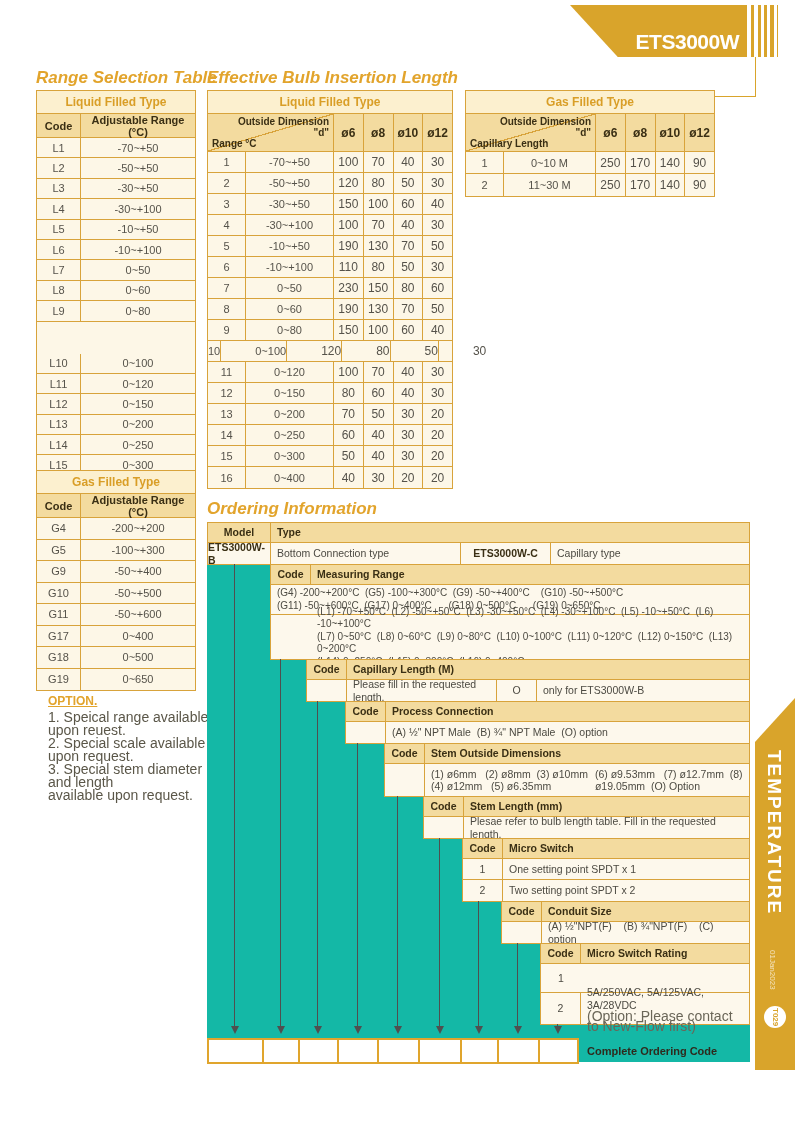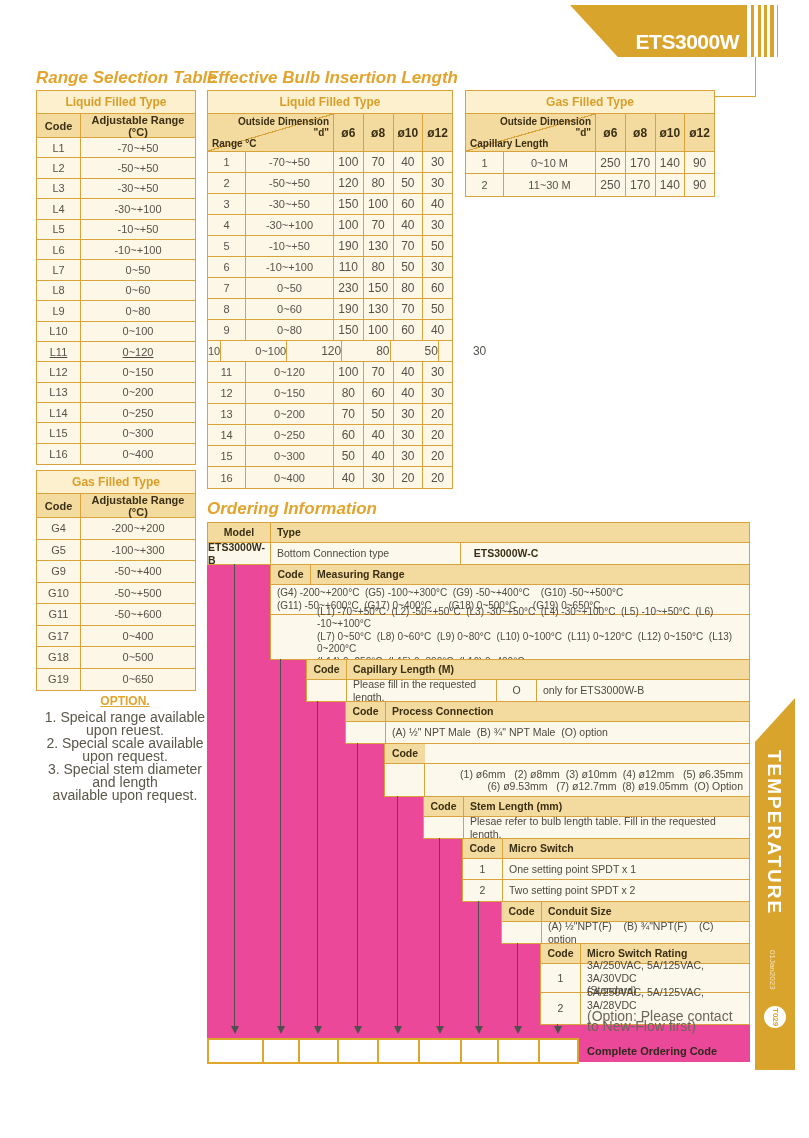--- a/index.html
+++ b/index.html
@@ -26,25 +26,25 @@
         font-size:11px;color:#55524a;text-align:center;box-sizing:border-box;}
   .cell:last-child{border-right:none;}
   .t-row.head .cell{font-weight:bold;color:#3a2f14;}
   .rt .c0{width:44px;} .rt .c1{flex:1;}
   .bt .c0{width:38px;} .bt-l .c1{width:88px;} .bt-g .c1{width:92px;} .bt .phi{flex:1;font-size:12px;}
   .diag{position:relative;border-right:1px solid #d8a33b;box-sizing:border-box;
         background-image:linear-gradient(to bottom right,transparent calc(50% - 0.6px),#d8a33b calc(50% - 0.6px),#d8a33b calc(50% + 0.6px),transparent calc(50% + 0.6px));}
   .diag-top{position:absolute;top:2px;right:4px;text-align:right;font-weight:bold;font-size:10px;line-height:11px;color:#3a2f14;white-space:pre-line;}
   .diag-bot{position:absolute;bottom:2px;left:4px;font-weight:bold;font-size:10px;color:#3a2f14;}
   
-  .option{position:absolute;left:40px;top:694px;width:170px;text-align:center;}
+  .option{position:absolute;left:48px;top:694px;width:170px;}
   .option .ttl{color:#e2a42c;font-weight:bold;font-size:12px;text-decoration:underline;margin-bottom:3px;}
   .option .note{font-size:14px;line-height:13px;color:#5a5648;white-space:pre-line;}
   
-  .order-region{position:absolute;left:207px;top:522px;width:543px;height:540px;background:#ec4899;}
+  .order-region{position:absolute;left:207px;top:522px;width:543px;height:540px;background:#14b8a6;}
   .otbl{position:absolute;border:1px solid #d8a33b;background:#fdf8ec;box-sizing:border-box;}
   .o-row{display:flex;border-bottom:1px solid #d8a33b;box-sizing:border-box;}
   .o-row:last-child{border-bottom:none;}
   .o-cell{display:flex;align-items:center;border-right:1px solid #d8a33b;font-size:10.5px;color:#4c4a42;
           padding:0 6px;box-sizing:border-box;white-space:pre-wrap;line-height:12.5px;}
   .o-cell:last-child{border-right:none;}
   .o-cell.ctr{justify-content:center;padding:0;}
   .o-cell.hd{background:#f3db9f;font-weight:bold;color:#3a2f14;}
   .o-cell.bold{font-weight:bold;color:#3a2f14;}
   .o-cell .tiny{font-size:14px;line-height:10px;color:#6a6658;}
@@ -114,25 +114,25 @@
         <div class="cell c1">0~50</div>
       </div>
       <div class="t-row" style="height: 20.4px;">
         <div class="cell c0">L8</div>
         <div class="cell c1">0~60</div>
       </div>
       <div class="t-row" style="height: 20.4px;">
         <div class="cell c0">L9</div>
         <div class="cell c1">0~80</div>
       </div>
-      <div class="t-row" style="height: 20.4px;">
+      <div class="t-row" style="height: 20.4px; margin-top: 32px;">
         <div class="cell c0">L10</div>
         <div class="cell c1">0~100</div>
       </div>
-      <div class="t-row" style="height: 20.4px; text-decoration: underline;">
+      <div class="t-row" style="height: 20.4px;">
         <div class="cell c0">L11</div>
         <div class="cell c1">0~120</div>
       </div>
       <div class="t-row" style="height: 20.4px;">
         <div class="cell c0">L12</div>
         <div class="cell c1">0~150</div>
       </div>
       <div class="t-row" style="height: 20.4px;">
         <div class="cell c0">L13</div>
         <div class="cell c1">0~200</div>
@@ -376,20 +376,21 @@
   <div id="order-region" class="order-region">
       <div class="otbl" style="left: 0px; top: 0px; width: 543px;">
         <div class="o-row" style="height: 20px;">
           <div class="o-cell hd ctr" style="width: 63px;">Model</div>
           <div class="o-cell hd" style="flex: 1 1 0%;">Type</div>
         </div>
         <div class="o-row" style="height: 21px;">
           <div class="o-cell bold ctr" style="width: 63px;">ETS3000W-B</div>
           <div class="o-cell" style="width: 190px;">Bottom Connection type</div>
           <div class="o-cell bold ctr" style="width: 90px;">ETS3000W-C</div>
+          <div class="o-cell" style="flex: 1 1 0%;">Capillary type</div>
         </div>
       </div>
       <div class="otbl" style="left: 63px; top: 42px; width: 480px;">
         <div class="o-row" style="height: 20px;">
           <div class="o-cell hd ctr" style="width: 40px;">Code</div>
           <div class="o-cell hd" style="flex: 1 1 0%;">Measuring Range</div>
         </div>
         <div class="o-row" style="height: 30px;">
           <div class="o-cell" style="flex: 1 1 0%; font-size: 10px;">(G4) -200~+200°C  (G5) -100~+300°C  (G9) -50~+400°C    (G10) -50~+500°C
 (G11) -50~+600°C  (G17) 0~400°C      (G18) 0~500°C      (G19) 0~650°C</div>
@@ -418,24 +419,25 @@
           <div class="o-cell hd" style="flex: 1 1 0%;">Process Connection</div>
         </div>
         <div class="o-row" style="height: 21px;">
           <div class="o-cell ctr" style="width: 40px;"></div>
           <div class="o-cell" style="flex: 1 1 0%;">(A) ½" NPT Male  (B) ¾" NPT Male  (O) option</div>
         </div>
       </div>
       <div class="otbl" style="left: 177px; top: 221px; width: 366px;">
         <div class="o-row" style="height: 20px;">
           <div class="o-cell hd ctr" style="width: 40px;">Code</div>
+          <div class="o-cell hd" style="flex: 1 1 0%;">Stem Outside Dimensions</div>
         </div>
         <div class="o-row" style="height: 32px;">
           <div class="o-cell ctr" style="width: 40px;"></div>
-          <div class="o-cell" style="flex: 1 1 0%; flex-direction: column; align-items: flex-end; justify-content: center;"><div>(1) ø6mm   (2) ø8mm  (3) ø10mm  (4) ø12mm   (5) ø6.35mm</div><div>(6) ø9.53mm   (7) ø12.7mm  (8) ø19.05mm  (O) Option</div></div>
+          <div class="o-cell" style="flex: 1 1 0%; flex-direction: row; align-items: center; justify-content: center;"><div>(1) ø6mm   (2) ø8mm  (3) ø10mm  (4) ø12mm   (5) ø6.35mm</div><div>(6) ø9.53mm   (7) ø12.7mm  (8) ø19.05mm  (O) Option</div></div>
         </div>
       </div>
       <div class="otbl" style="left: 216px; top: 274px; width: 327px;">
         <div class="o-row" style="height: 20px;">
           <div class="o-cell hd ctr" style="width: 40px;">Code</div>
           <div class="o-cell hd" style="flex: 1 1 0%;">Stem Length (mm)</div>
         </div>
         <div class="o-row" style="height: 21px;">
           <div class="o-cell ctr" style="width: 40px;"></div>
           <div class="o-cell" style="flex: 1 1 0%;">Plesae refer to bulb length table. Fill in the requested length.</div>
@@ -465,21 +467,20 @@
           <div class="o-cell" style="flex: 1 1 0%;">(A) ½"NPT(F)    (B) ¾"NPT(F)    (C) option</div>
         </div>
       </div>
       <div class="otbl" style="left: 333px; top: 421px; width: 210px;">
         <div class="o-row" style="height: 20px;">
           <div class="o-cell hd ctr" style="width: 40px;">Code</div>
           <div class="o-cell hd" style="flex: 1 1 0%;">Micro Switch Rating</div>
         </div>
         <div class="o-row" style="height: 29px;">
           <div class="o-cell ctr" style="width: 40px;">1</div>
-          <div class="o-cell" style="flex: 1 1 0%; flex-direction: column; align-items: flex-start; justify-content: center;"><div>3A/250VAC, 5A/125VAC, 3A/30VDC</div><div>(Standard)</div></div>
         </div>
         <div class="o-row" style="height: 31px;">
           <div class="o-cell ctr" style="width: 40px;">2</div>
           <div class="o-cell" style="flex: 1 1 0%; flex-direction: column; align-items: flex-start; justify-content: center;"><div>5A/250VAC, 5A/125VAC, 3A/28VDC</div><div class="tiny">(Option: Please contact to New-Flow first)</div></div>
         </div>
       </div>
       <div class="vline" style="left: 27px; top: 42px; height: 462px;"></div>
       <div class="arrowhead" style="left: 23.5px; top: 504px;"></div>
       <div class="vline" style="left: 73px; top: 137px; height: 367px;"></div>
       <div class="arrowhead" style="left: 69.5px; top: 504px;"></div>

